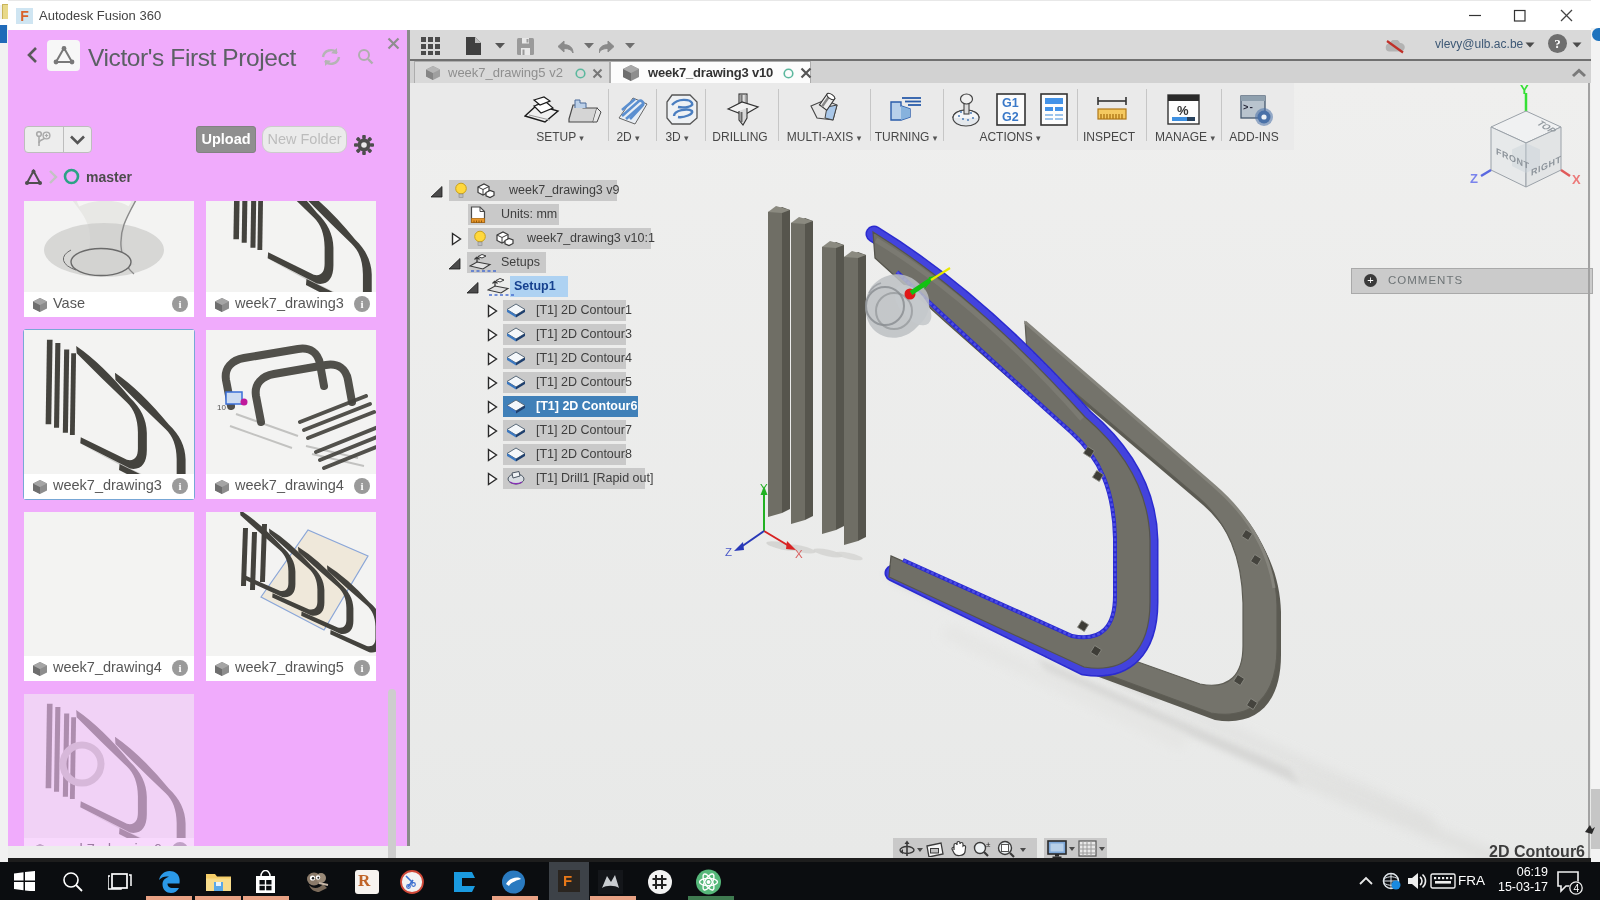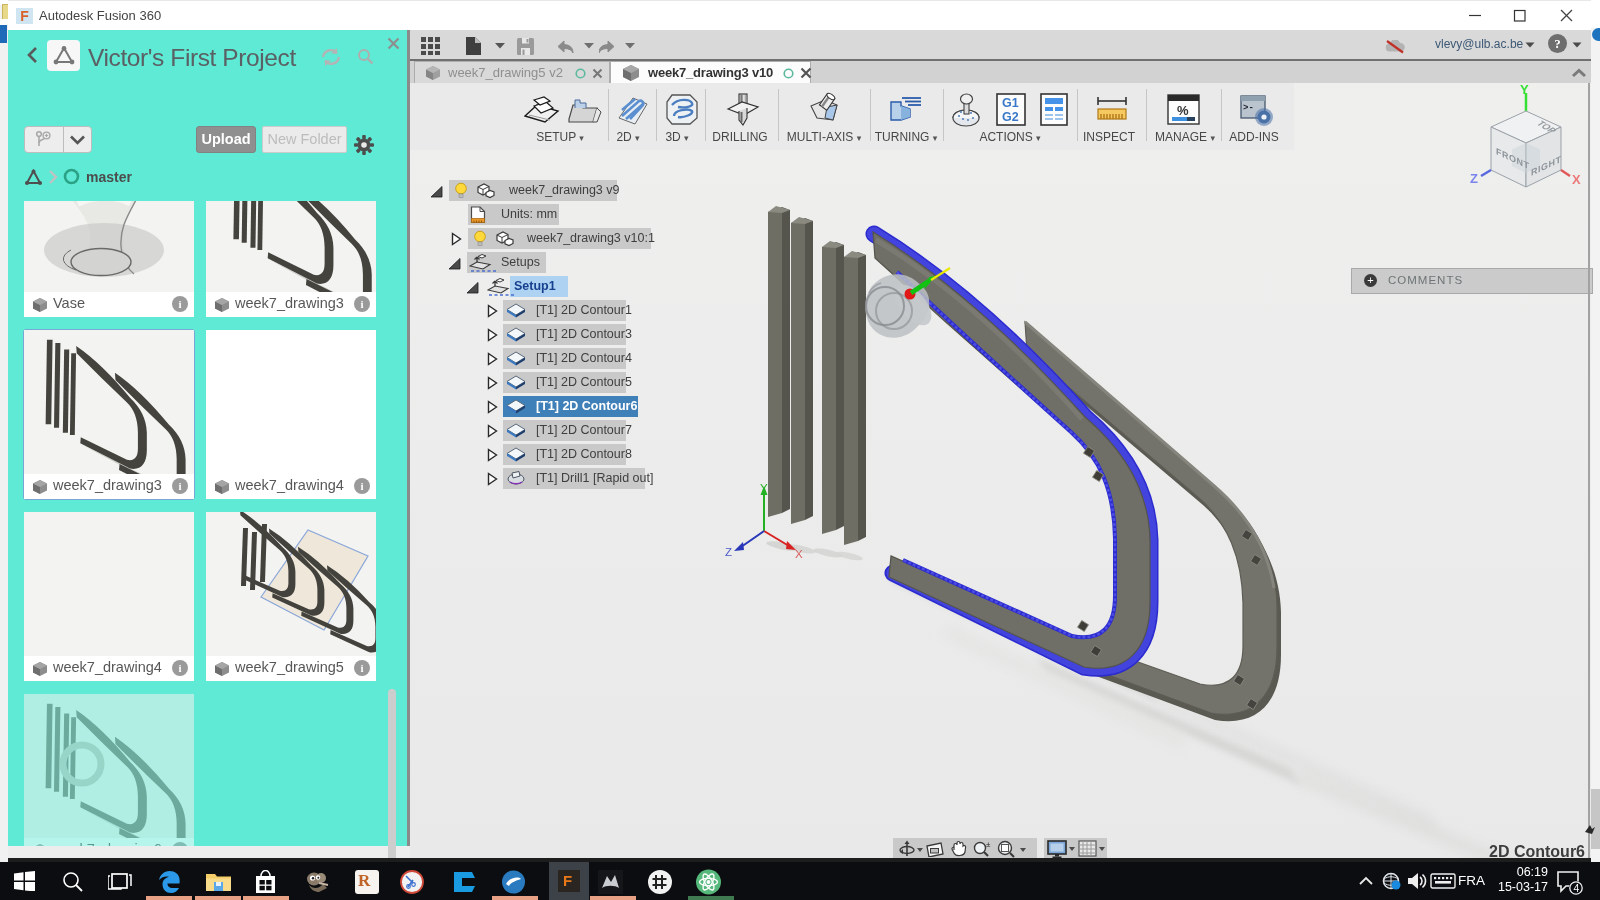--- a/index.html
+++ b/index.html
@@ -14,21 +14,21 @@
   #titlebar .ttxt{position:absolute;left:31px;top:7px;font-size:13px;color:#444;}
   
   #appbar{position:absolute;left:402px;top:30px;right:0;height:29px;background:#d9d9d9;border-bottom:2px solid #707070;}
   
   #tabstrip{position:absolute;left:402px;top:61px;right:0;height:22px;background:#d2d2d2;}
   
   #ribbon{position:absolute;left:402px;top:83px;width:884px;height:67px;background:#eaeaea;}
   
   #vp{position:absolute;left:402px;top:83px;right:0;bottom:0;background:linear-gradient(#efefee,#e8e9e8);}
   
-  #panel{position:absolute;left:0;top:30px;width:399px;bottom:12px;background:#5eead4;border-right:3px solid #8a8a8a;}
+  #panel{position:absolute;left:0;top:30px;width:399px;bottom:12px;background:#f0abfc;border-right:3px solid #8a8a8a;}
   
   #taskbar{position:absolute;left:0;top:862px;width:1600px;height:38px;background:#0b0d10;}
   #winshadow{position:absolute;left:8px;top:858px;width:1583px;height:4px;background:#1d1d1d;}
   .tbul{position:absolute;top:34px;width:46px;height:4px;background:#e8a184;}
   .trow{position:absolute;left:0;width:420px;height:21px;}
   .tbg{position:absolute;top:0;height:21px;background:#c9c9c9;}
   .ttext{position:absolute;top:0;height:21px;line-height:21px;font-size:12.5px;color:#3e3e3e;z-index:2;white-space:nowrap;}
   .rsep{position:absolute;top:6px;width:1px;height:52px;background:#c6c6c6;}
   .ricon{position:absolute;top:9px;}
   .rlabel{position:absolute;top:47px;transform:translateX(-50%);font-size:12px;color:#474747;white-space:nowrap;}
@@ -668,21 +668,21 @@
           <path d="M5,13 C5,9 10,10.5 11,7.5" fill="none" stroke="#a9a9a9" stroke-width="1.6"></path>
           <circle cx="12.5" cy="5.5" r="3.4" fill="#ededed" stroke="#a9a9a9" stroke-width="1.4"></circle>
           <path d="M12.5,3.8 L12.5,7.2 M10.8,5.5 L14.2,5.5" stroke="#a9a9a9" stroke-width="1.2"></path>
         </svg>
         <svg class="abs" style="left:45px;top:8px" width="16" height="10">
             <path d="M1,1.5 L7.5,8 L14,1.5" fill="none" stroke="#555" stroke-width="2.6"></path>
           </svg>
       </div>
       <div class="abs" style="left:188px;top:96px;width:58px;height:25px;background:#8f8f8f;border-radius:3px;border:1px solid #828282;
            text-align:center;line-height:25px;font-size:14.5px;font-weight:bold;color:#fff">Upload</div>
-      <div class="abs" style="left:254px;top:96px;width:83px;height:25px;background:#ebebeb;border-radius:2px;border:1px solid #cccccc;
+      <div class="abs" style="left:254px;top:96px;width:83px;height:25px;background:#ebebeb;border-radius:9px;border:1px solid #cccccc;
            text-align:center;line-height:25px;font-size:14.5px;color:#bcbcbc">New Folder</div>
       <svg class="abs" style="left:345px;top:104px" width="22" height="22">
         <g fill="#4d4d4d">
             <circle cx="11" cy="11" r="6.5"></circle>
         <rect x="9.2" y="1" width="3.6" height="4" rx="1"></rect>
             <rect x="9.2" y="17" width="3.6" height="4" rx="1"></rect>
         <rect x="1" y="9.2" width="4" height="3.6" rx="1"></rect>
             <rect x="17" y="9.2" width="4" height="3.6" rx="1"></rect>
         <g transform="rotate(45 11 11)">
               <rect x="9.2" y="1" width="3.6" height="4" rx="1"></rect>
@@ -779,20 +779,43 @@
                 <svg class="ccube" width="18" height="16">
                   <polygon points="9,1 16,4.5 16,11.5 9,15 2,11.5 2,4.5" fill="#8d8d8d"></polygon>
                   <polygon points="2,4.5 9,8 9,15 2,11.5" fill="#6e6e6e"></polygon>
                   <polygon points="9,1 16,4.5 9,8 2,4.5" fill="#a5a5a5"></polygon>
                 </svg>
                 <span class="cname">week7_drawing3</span>
                 <span class="cinfo">i</span>
               </div>
           </div>
           <div class="card" style="left:198px;top:182px">
+            <div class="thumb">
+              <svg width="170" height="144" style="color:#45443f">
+                <g fill="none" stroke="#9b9b99" opacity="0.55" stroke-width="2">
+                  <path d="M30,84 L92,106 M24,96 L86,118"></path>
+                  <path d="M100,116 L152,128 M106,124 L158,136"></path>
+                </g>
+                <g fill="none" stroke="#45443f" stroke-linecap="round" opacity="0.93">
+                  <path d="M25,76 L20,50 C18,38 26,30 38,28 L92,19 C104,17 112,23 114,34 L118,56" stroke-width="8"></path>
+                  <path d="M55,92 L50,66 C48,54 56,46 68,44 L120,35 C132,33 140,39 142,50 L146,72" stroke-width="8"></path>
+                </g>
+                <g stroke="#45443f" stroke-width="4" opacity="0.92" stroke-linecap="round">
+                  <line x1="94" y1="92" x2="160" y2="66"></line>
+                    <line x1="98" y1="100" x2="164" y2="74"></line>
+                    <line x1="102" y1="108" x2="168" y2="82"></line>
+                  <line x1="110" y1="122" x2="172" y2="97"></line>
+                    <line x1="114" y1="130" x2="176" y2="105"></line>
+                    <line x1="118" y1="138" x2="180" y2="113"></line>
+                </g>
+                <rect x="20" y="62" width="16" height="12" fill="#cddcf2" stroke="#3a6fd8" stroke-width="1.5"></rect>
+                <circle cx="38" cy="72" r="3.5" fill="#c0199c"></circle>
+                <text x="11" y="80" font-size="8" fill="#555">10</text>
+              </svg>
+            </div>
             <div class="clabel">
                 <svg class="ccube" width="18" height="16">
                   <polygon points="9,1 16,4.5 16,11.5 9,15 2,11.5 2,4.5" fill="#8d8d8d"></polygon>
                   <polygon points="2,4.5 9,8 9,15 2,11.5" fill="#6e6e6e"></polygon>
                   <polygon points="9,1 16,4.5 9,8 2,4.5" fill="#a5a5a5"></polygon>
                 </svg>
                 <span class="cname">week7_drawing4</span>
                 <span class="cinfo">i</span>
               </div>
           </div>

